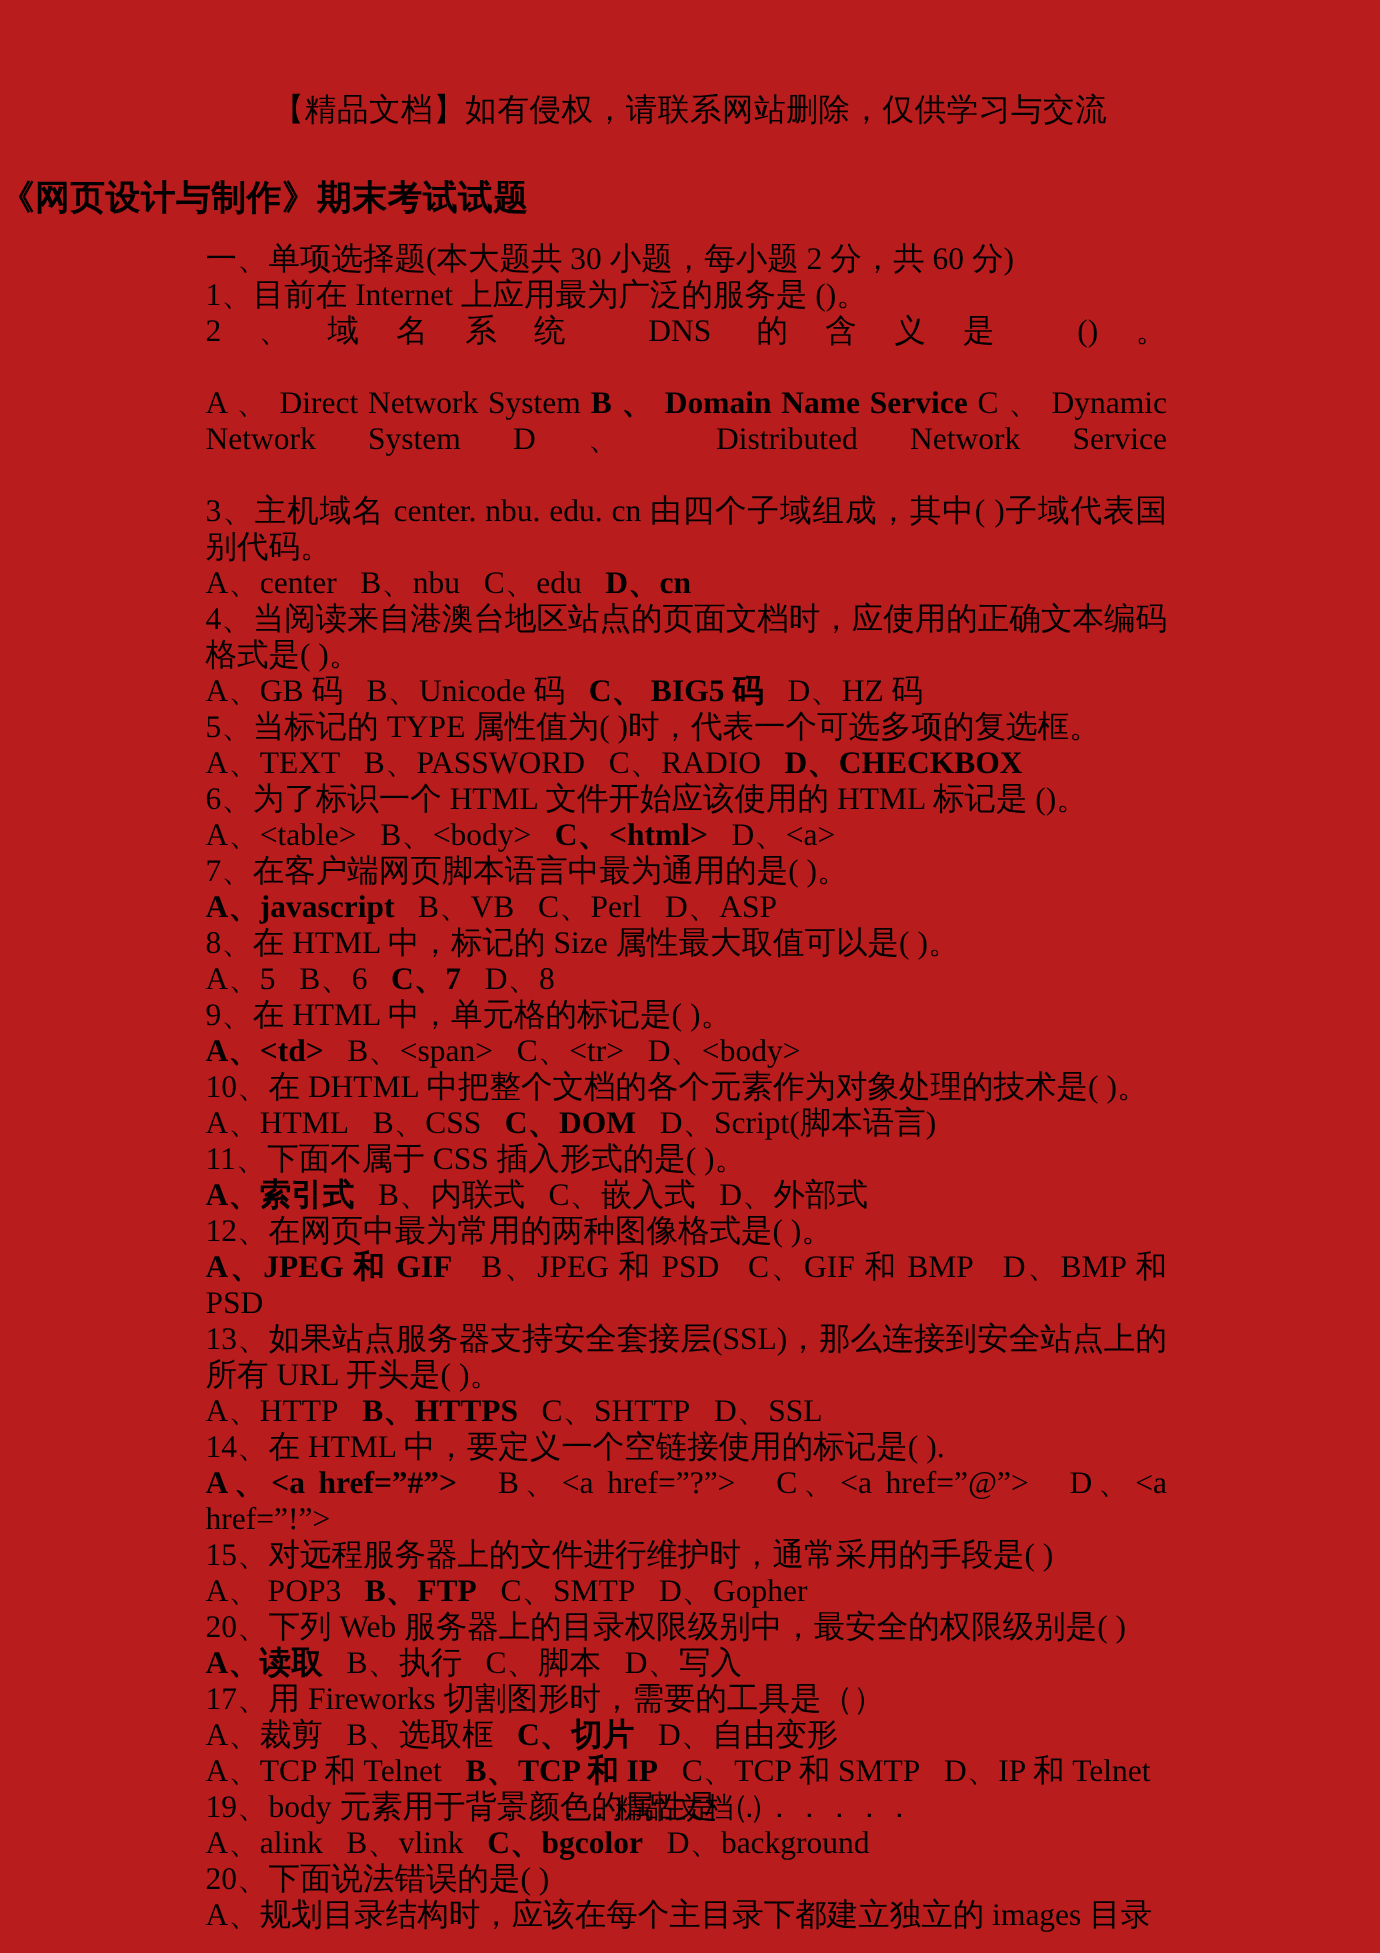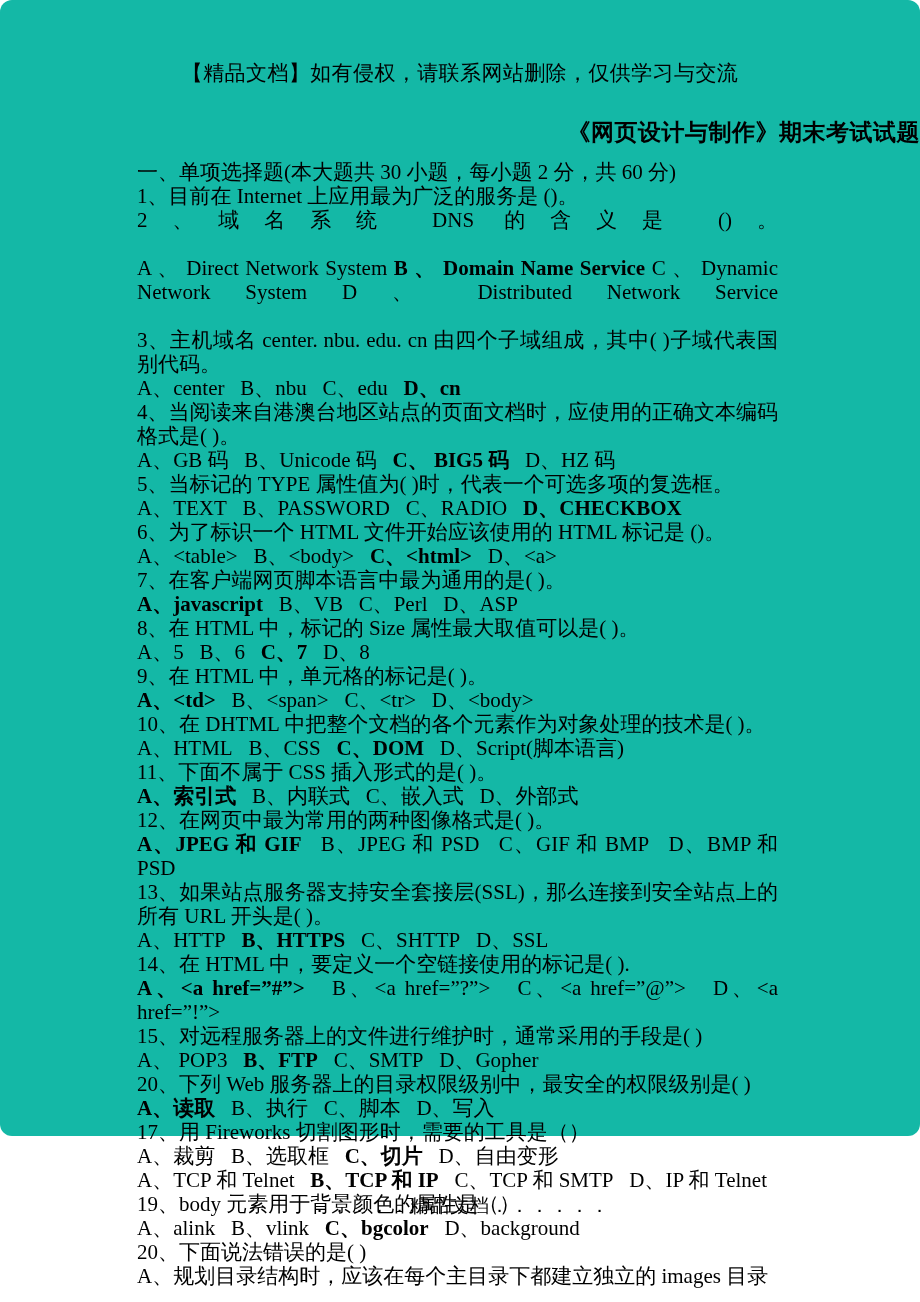--- a/index.html
+++ b/index.html
@@ -10,23 +10,22 @@
   body {
     width: 920px;
     height: 1302px;
     font-family: "Liberation Serif", "DejaVu Serif", serif;
     color: #000000;
     overflow: hidden;
   }
   .page {
     position: relative;
     width: 920px;
-    height: 1136px;
-    background: #14b8a6;
-    border-radius: 12px;
+    height: 1302px;
+    background: #b91c1c;
   }
 
   
   .banner {
     position: absolute;
     left: 0;
     top: 58px;
     width: 920px;
     text-align: center;
     font-size: 21px;
@@ -34,21 +33,21 @@
     letter-spacing: 0.4px;
     white-space: nowrap;
   }
 
   
   .doc-title {
     position: absolute;
     left: 0;
     top: 117px;
     width: 920px;
-    text-align: right;
+    text-align: left;
     font-family: "DejaVu Sans", "Liberation Sans", sans-serif;
     font-size: 23px;
     font-weight: bold;
     line-height: 30px;
     letter-spacing: 0.5px;
   }
 
   
   .body-block {
     position: absolute;

